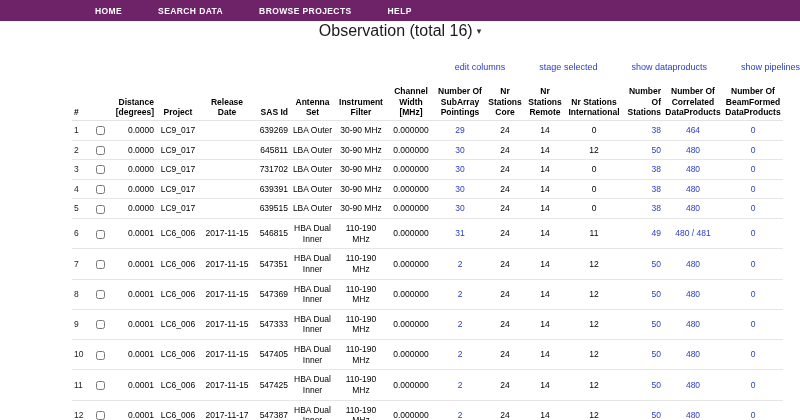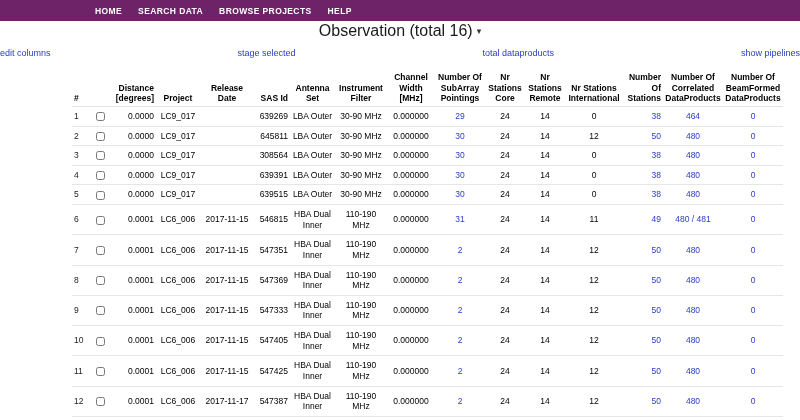--- a/index.html
+++ b/index.html
@@ -2,32 +2,32 @@
 <html style="--link: #2b3cc4;"><head>
 <meta charset="utf-8">
 <style>
   html,body{margin:0;padding:0;}
   body{
     width:800px;height:420px;overflow:hidden;background:#fff;
     font-family:"Liberation Sans", sans-serif;color:#111;
   }
   .navbar{
     background:#6e2268;height:21px;display:flex;align-items:center;
-    padding-left:95px;gap:16px;
+    padding-left:95px;gap:36px;
   }
   .nav-item{
     color:#fff;font-size:8.5px;font-weight:bold;letter-spacing:.4px;
     cursor:pointer;white-space:nowrap;
   }
   .title-row{
     text-align:center;margin-top:1px;font-size:16px;color:#1a1a1a;
   }
   .caret{font-size:9px;color:#333;margin-left:4px;vertical-align:2px;cursor:pointer;}
   .toolbar{
-    display:flex;justify-content:space-between;gap:34px;margin-top:8px;
+    display:flex;justify-content:flex-end;gap:34px;margin-top:22px;
   }
   .tlink{font-size:9px;cursor:pointer;}
   .lnkc{color:var(--link,#2b3cc4);}
   table{
     border-collapse:collapse;table-layout:fixed;
     margin:12px 0 0 72px;
   }
   th{
     font-size:8.5px;font-weight:bold;text-align:left;vertical-align:bottom;
     padding:2px 2px;line-height:1.25;border-bottom:1px solid #e3e3e3;color:#000;
@@ -67,21 +67,21 @@
   <span class="nav-item">HELP</span>
 </div>
 
 <div class="title-row">
   <span>Observation (total 16)</span><span class="caret">▾</span>
 </div>
 
 <div class="toolbar">
   <span class="tlink lnkc">edit columns</span>
   <span class="tlink lnkc">stage selected</span>
-  <span class="tlink lnkc">total dataproducts</span>
+  <span class="tlink lnkc">show dataproducts</span>
   <span class="tlink lnkc">show pipelines</span>
 </div>
 
 <table>
   <thead id="thead">
       <tr>
         <th class="c-num">#</th>
         <th class="c-cb"></th>
         <th class="c-dist">Distance [degrees]</th>
         <th class="c-proj">Project</th>
@@ -135,21 +135,21 @@
         <td class="c-stat lnk">50</td>
         <td class="c-corr lnk">480</td>
         <td class="c-beam lnk">0</td>
       </tr>
       <tr>
         <td class="c-num">3</td>
         <td class="c-cb"><input type="checkbox" style=""></td>
         <td class="c-dist">0.0000</td>
         <td class="c-proj">LC9_017</td>
         <td class="c-rel"></td>
-        <td class="c-sas">308564</td>
+        <td class="c-sas">731702</td>
         <td class="c-ant">LBA Outer</td>
         <td class="c-filt">30-90 MHz</td>
         <td class="c-chw">0.000000</td>
         <td class="c-sub lnk">30</td>
         <td class="c-core">24</td>
         <td class="c-rem">14</td>
         <td class="c-intl">0</td>
         <td class="c-stat lnk">38</td>
         <td class="c-corr lnk">480</td>
         <td class="c-beam lnk">0</td>

